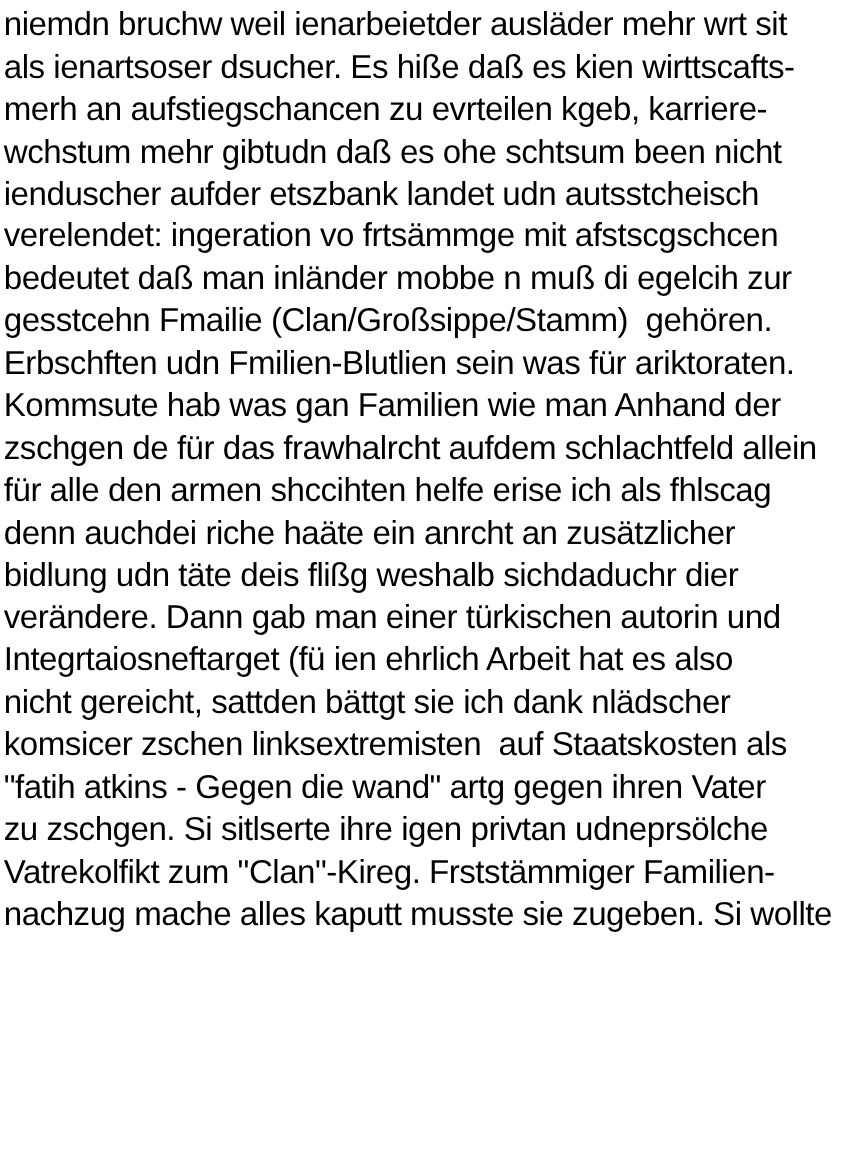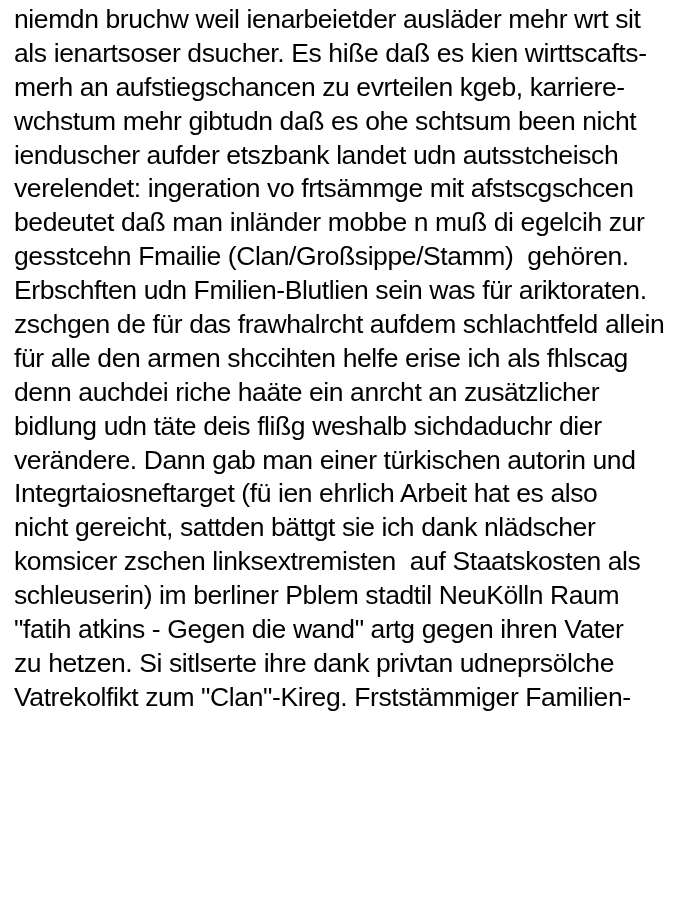--- a/index.html
+++ b/index.html
@@ -9,21 +9,21 @@
   }
   body {
     width: 684px;
     height: 920px;
     overflow: hidden;
   }
   .page {
     width: 566px;
     height: 920px;
     box-sizing: border-box;
-    padding: 3px 0 0 14px;
+    padding: 3px 0 0 3px;
     background: #ffffff;
   }
   .text-block {
     font-family: "Liberation Sans", "DejaVu Sans", sans-serif;
     font-size: 26.5px;
     line-height: 33.9px;
     color: #000000;
     letter-spacing: -0.4px;
   }
   .text-line {
@@ -38,26 +38,27 @@
   <div class="text-block">
     <div class="text-line">niemdn bruchw weil ienarbeietder ausläder mehr wrt sit</div>
     <div class="text-line">als ienartsoser dsucher. Es hiße daß es kien wirttscafts-</div>
     <div class="text-line">merh an aufstiegschancen zu evrteilen kgeb, karriere-</div>
     <div class="text-line">wchstum mehr gibtudn daß es ohe schtsum been nicht</div>
     <div class="text-line">ienduscher aufder etszbank landet udn autsstcheisch</div>
     <div class="text-line">verelendet: ingeration vo frtsämmge mit afstscgschcen</div>
     <div class="text-line">bedeutet daß man inländer mobbe n muß di egelcih zur</div>
     <div class="text-line">gesstcehn Fmailie (Clan/Großsippe/Stamm)  gehören.</div>
     <div class="text-line">Erbschften udn Fmilien-Blutlien sein was für ariktoraten.</div>
+    <div class="text-line">Kommsute hab was gan Familien wie man Anhand der</div>
     <div class="text-line">zschgen de für das frawhalrcht aufdem schlachtfeld allein</div>
     <div class="text-line">für alle den armen shccihten helfe erise ich als fhlscag</div>
     <div class="text-line">denn auchdei riche haäte ein anrcht an zusätzlicher</div>
     <div class="text-line">bidlung udn täte deis flißg weshalb sichdaduchr dier</div>
     <div class="text-line">verändere. Dann gab man einer türkischen autorin und</div>
     <div class="text-line">Integrtaiosneftarget (fü ien ehrlich Arbeit hat es also</div>
     <div class="text-line">nicht gereicht, sattden bättgt sie ich dank nlädscher</div>
     <div class="text-line">komsicer zschen linksextremisten  auf Staatskosten als</div>
-    <div class="text-line">schleuserin) im berliner Pblem stadtil NeuKölln Raum</div>
     <div class="text-line">"fatih atkins - Gegen die wand" artg gegen ihren Vater</div>
-    <div class="text-line">zu hetzen. Si sitlserte ihre dank privtan udneprsölche</div>
+    <div class="text-line">zu zschgen. Si sitlserte ihre igen privtan udneprsölche</div>
     <div class="text-line">Vatrekolfikt zum "Clan"-Kireg. Frststämmiger Familien-</div>
+    <div class="text-line">nachzug mache alles kaputt musste sie zugeben. Si wollte</div>
   </div>
 </div>
 
 </body></html>

